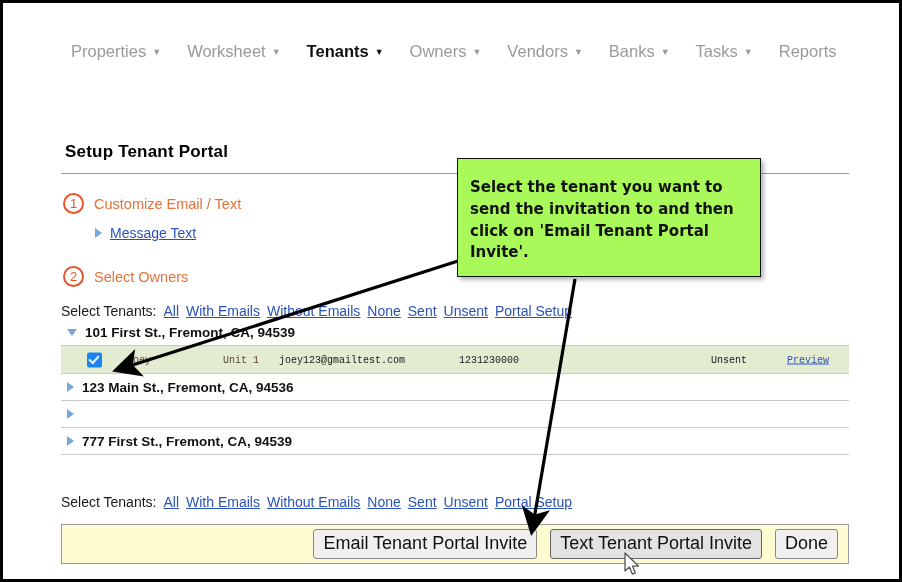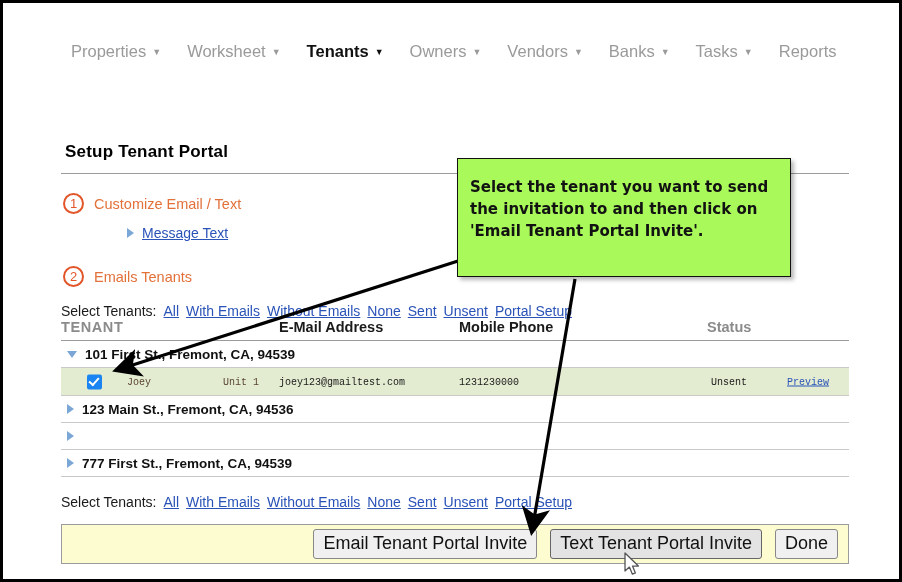--- a/index.html
+++ b/index.html
@@ -96,21 +96,20 @@
   }
   #step1 { left: 60px; top: 190px; }
   #step2 { left: 60px; top: 263px; }
 
   .message-text-row {
     position: absolute;
     left: 92px;
     top: 222px;
     display: flex;
     align-items: center;
-    margin-left: 32px;
   }
   .tri-right {
     width: 0; height: 0;
     border-left: 7px solid #7ba7d7;
     border-top: 5px solid transparent;
     border-bottom: 5px solid transparent;
     margin-right: 8px;
   }
   .tri-down {
     width: 0; height: 0;
@@ -249,21 +248,21 @@
   .btn.hovered {
     background: #e3e3e3;
     border-color: #666666;
   }
 
   
   .callout {
     position: absolute;
     left: 454px;
     top: 155px;
-    width: 334px;
+    width: 304px;
     height: 119px;
     background: #a8f martin;
     background: #a9f95a;
     border: 1px solid #111111;
     box-sizing: border-box;
     box-shadow: 3px 3px 4px rgba(0,0,0,.28);
     padding: 18px 14px 0 12px;
   }
   .callout-text {
     font-family: "DejaVu Sans", sans-serif;
@@ -340,42 +339,36 @@
     <div class="step-label">Customize Email / Text</div>
   </div>
 
   <div class="message-text-row">
     <span class="tri-right"></span>
     <span class="link">Message Text</span>
   </div>
 
   <div class="step" id="step2">
     <div class="step-num">2</div>
-    <div class="step-label">Emails Tenants</div>
+    <div class="step-label">Select Owners</div>
   </div>
 
   <div class="filter-row" id="filters-top">
     <span class="filter-label">Select Tenants:</span>
     <span class="link">All</span>
     <span class="link">With Emails</span>
     <span class="link">Without Emails</span>
     <span class="link">None</span>
     <span class="link">Sent</span>
     <span class="link">Unsent</span>
     <span class="link">Portal Setup</span>
   </div>
 
   <div class="tbl">
 
-    <div class="col-head">
-      <span class="ch-tenant">TENANT</span>
-      <span class="ch-email">E-Mail Address</span>
-      <span class="ch-phone">Mobile Phone</span>
-      <span class="ch-status">Status</span>
-    </div>
 
     <div class="group-row">
       <span class="tri-down"></span>
       <span class="addr">101 First St., Fremont, CA, 94539</span>
     </div>
 
     <div class="tenant-row">
       <span class="cbx"></span>
       <span class="t-name">Joey</span>
       <span class="t-unit">Unit 1</span>

